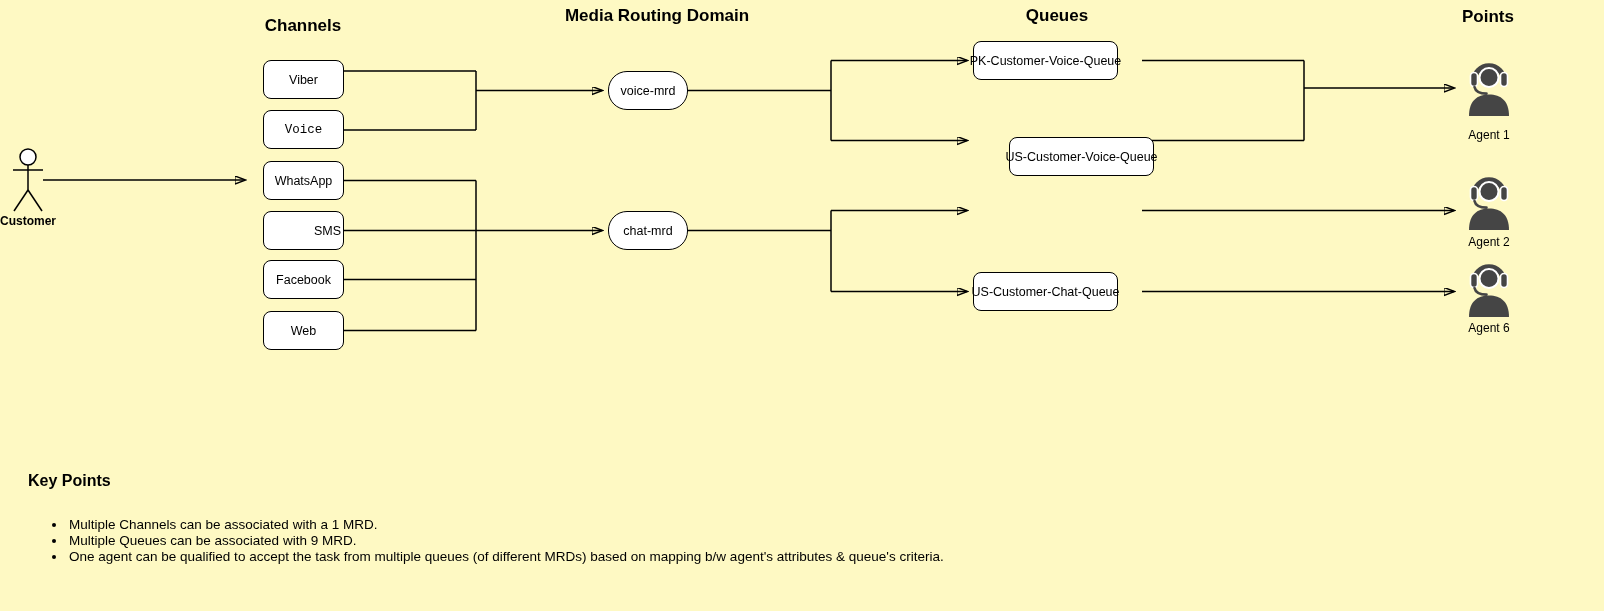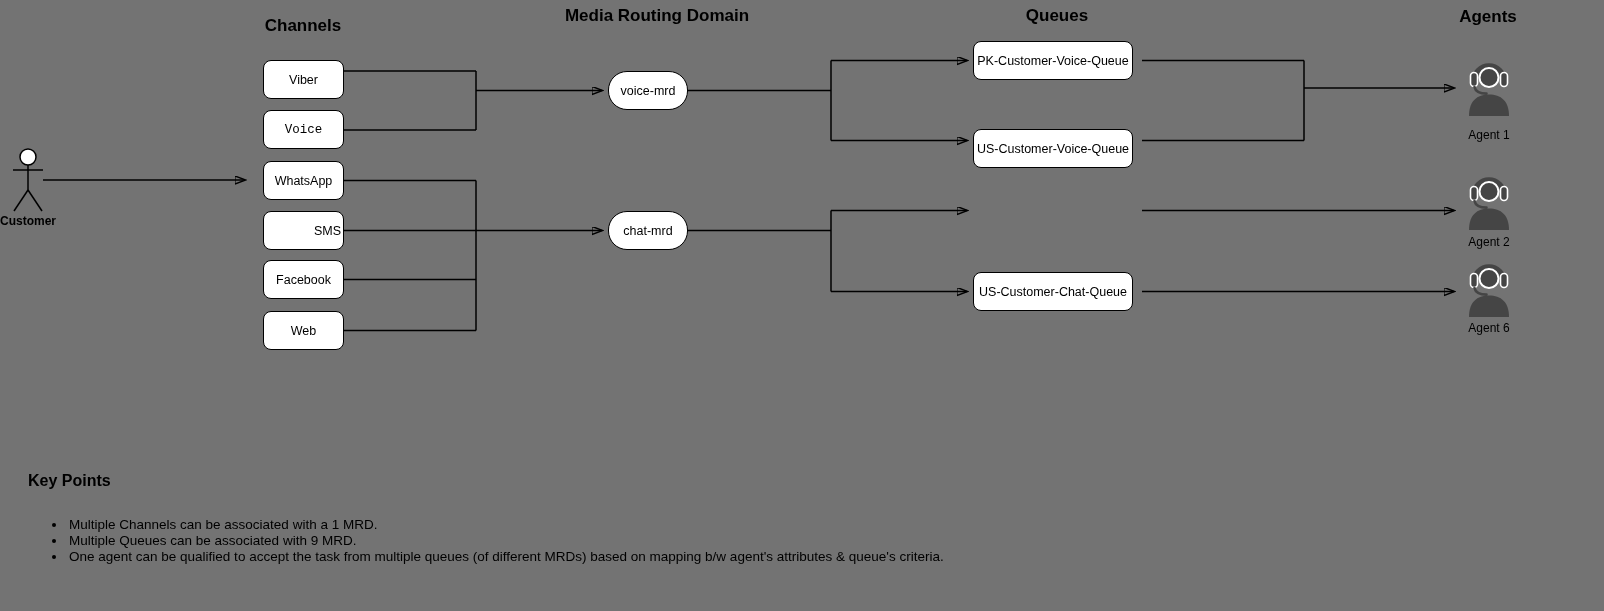--- a/index.html
+++ b/index.html
@@ -1,20 +1,20 @@
 <!DOCTYPE html>
 <html><head>
 <meta charset="utf-8">
 <style>
   html, body { margin: 0; padding: 0; background: #ffffff; }
   .canvas {
     position: relative;
     width: 1604px;
     height: 611px;
-    background: #737373;
+    background: #fef9c3;
     font-family: "Liberation Sans", sans-serif;
     color: #000000;
     overflow: hidden;
   }
   .edges {
     position: absolute;
     left: 0; top: 0;
     width: 1604px; height: 611px;
   }
   .edges path, .edges line { stroke: #000000; stroke-width: 1.5; fill: none; }
@@ -33,21 +33,21 @@
     border-radius: 8px;
     display: flex;
     align-items: center;
     justify-content: center;
     font-size: 12.5px;
     text-align: center;
     white-space: nowrap;
   }
   .channel-node { left: 263px; width: 81px; height: 39px; }
   .mrd-node     { left: 608px; width: 80px; height: 39px; border-radius: 19px; }
-  .queue-node   { left: 973px; width: 160px; height: 39px; }
+  .queue-node   { left: 973px; width: 145px; height: 39px; }
   .agent-figure { position: absolute; left: 1465px; width: 48px; height: 56px; }
   .agent-label, .actor-label {
     position: absolute;
     text-align: center;
     font-size: 12px;
     line-height: 13px;
   }
   .agent-label { left: 1441px; width: 96px; }
   .actor-label { left: -2px; width: 60px; font-weight: bold; }
   .keypoints-title {
@@ -115,21 +115,21 @@
     <path d="M1304,60.5 V140.5"></path>
     <path d="M1304,88 H1454" marker-end="url(#arrow)"></path>
 
     <path d="M1142,210.5 H1454" marker-end="url(#arrow)"></path>
     <path d="M1142,291.5 H1454" marker-end="url(#arrow)"></path>
   </svg>
 
   <div class="col-header" style="left:203px; top:16px; width:200px;">Channels</div>
   <div class="col-header" style="left:507px; top:6px; width:300px;">Media Routing Domain</div>
   <div class="col-header" style="left:957px; top:6px; width:200px;">Queues</div>
-  <div class="col-header" style="left:1388px; top:7px; width:200px;">Agents</div>
+  <div class="col-header" style="left:1388px; top:7px; width:200px;">Points</div>
 
   <div class="actor-label" style="top:215px;">Customer</div>
 
   <div class="node channel-node" style="top:60px;">
       <span>Viber</span>
     </div>
   <div class="node channel-node" style="top:110px;font-family:Liberation Mono, monospace;">
       <span>Voice</span>
     </div>
   <div class="node channel-node" style="top:161px;">
@@ -148,21 +148,21 @@
   <div class="node mrd-node" style="top:71px;">
       <span>voice-mrd</span>
     </div>
   <div class="node mrd-node" style="top:211px;">
       <span>chat-mrd</span>
     </div>
 
   <div class="node queue-node" style="top:41px;">
       <span>PK-Customer-Voice-Queue</span>
     </div>
-  <div class="node queue-node" style="top:129px;">
+  <div class="node queue-node" style="top:137px;margin-left:36px;">
       <span>US-Customer-Voice-Queue</span>
     </div>
   <div class="node queue-node" style="top:272px;">
       <span>US-Customer-Chat-Queue</span>
     </div>
 
   <svg class="agent-figure" style="top:60px;" viewBox="0 0 48 56">
     <path d="M9,21 A15,15 0 0 1 39,21" fill="none" stroke="#454545" stroke-width="5.5" stroke-linecap="round"></path>
     <path d="M4,56 C4,41 12,34.5 24,34.5 C36,34.5 44,41 44,56 Z" fill="#454545"></path>
     <circle cx="24" cy="17.5" r="9.5" fill="#454545" stroke="#ffffff" stroke-width="2"></circle>

